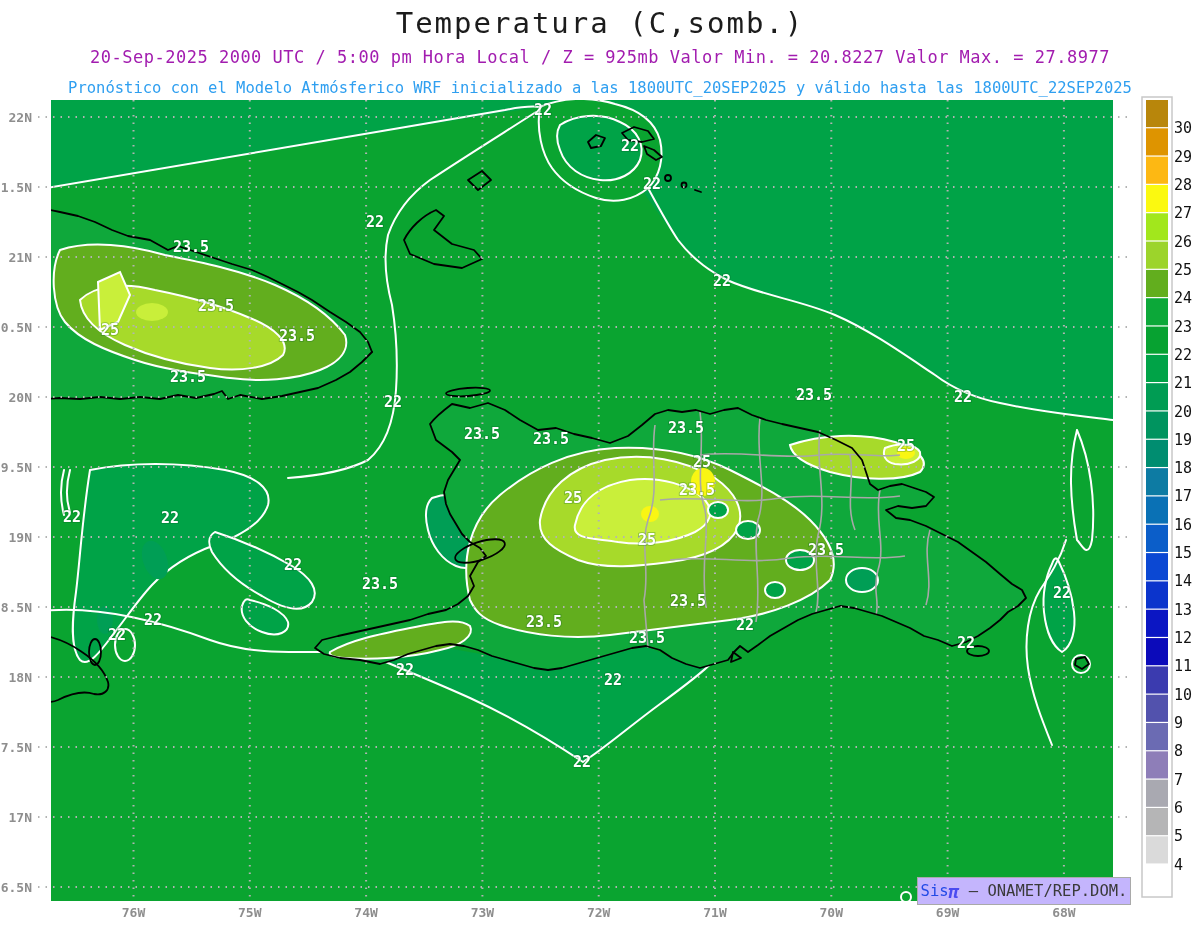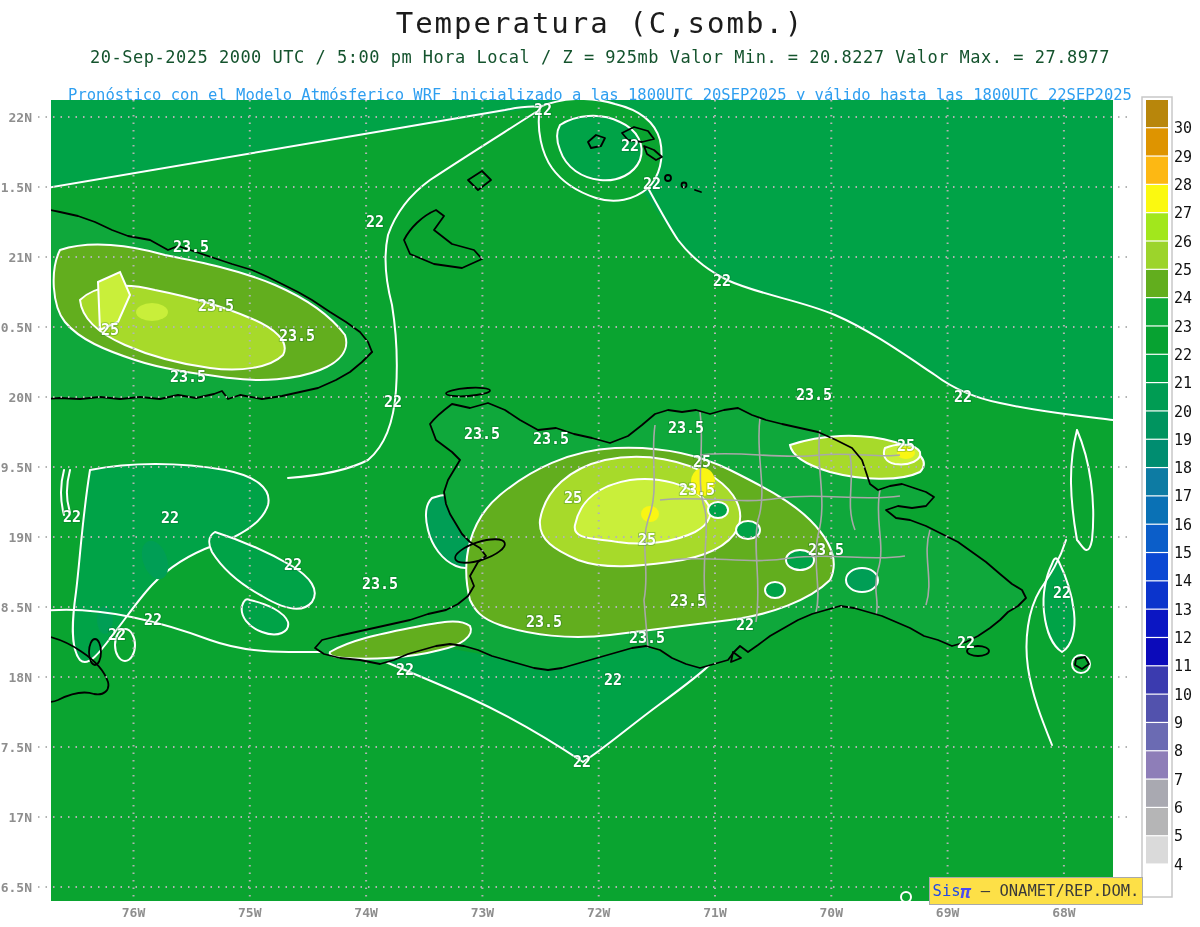--- a/index.html
+++ b/index.html
@@ -1,32 +1,32 @@
 <!DOCTYPE html>
 <html><head>
 <meta charset="utf-8">
 <style>
   html,body{margin:0;padding:0;background:#ffffff;}
   .page{position:relative;width:1200px;height:927px;background:#fff;overflow:hidden;
         font-family:"DejaVu Sans Mono", monospace;padding-left:20px;}
   .hdr{position:absolute;left:0;top:0;width:1200px;text-align:center;}
   .title{margin-top:6px;font-size:29px;letter-spacing:2px;color:#1c1c1c;font-weight:400;}
-  .sub1{margin-top:7px;font-size:17px;letter-spacing:.5px;color:#14532d;white-space:nowrap;}
-  .sub2{margin-top:19px;font-size:15.5px;color:#2f9ff0;white-space:nowrap;}
+  .sub1{margin-top:7px;font-size:17px;letter-spacing:.5px;color:#a21caf;white-space:nowrap;}
+  .sub2{margin-top:12px;font-size:15.5px;color:#2f9ff0;white-space:nowrap;}
   svg{position:absolute;left:0;top:0;}
   .axlbl{font-family:"DejaVu Sans Mono",monospace;font-size:13px;fill:#8e8e8e;font-weight:bold;}
   .clbl{font-family:"DejaVu Sans Mono",monospace;font-size:15px;fill:#ffffff;font-weight:bold;
         paint-order:stroke;stroke:rgba(0,90,30,.25);stroke-width:2px;}
   .cbtick{font-family:"DejaVu Sans Mono",monospace;font-size:15px;fill:#111;}
   .coast{fill:none;stroke:#000;stroke-width:1.8;stroke-linejoin:round;stroke-linecap:round;}
   .prov{fill:none;stroke:#a8a8a8;stroke-width:1.6;stroke-linejoin:round;}
   .wc{fill:none;stroke:#fff;stroke-width:2;stroke-linejoin:round;stroke-linecap:round;}
-  .legend{position:absolute;left:917px;top:877px;width:212px;height:26px;background:#fde047;
+  .legend{position:absolute;left:917px;top:877px;width:212px;height:26px;background:#c4b5fd;
           border:1.5px solid #a9a9a9;display:flex;align-items:center;justify-content:center;
-          font-size:15.5px;color:#3a3a3a;white-space:pre;margin-left:12px;}
+          font-size:15.5px;color:#3a3a3a;white-space:pre;}
   .legend .sis{color:#2249e6;}
   .legend .pi{color:#4b4bf0;font-style:italic;font-weight:bold;font-size:18px;}
 </style>
 </head>
 <body>
 
 <div class="page">
 
   <div class="hdr">
     <div class="title">Temperatura (C,somb.)</div>

